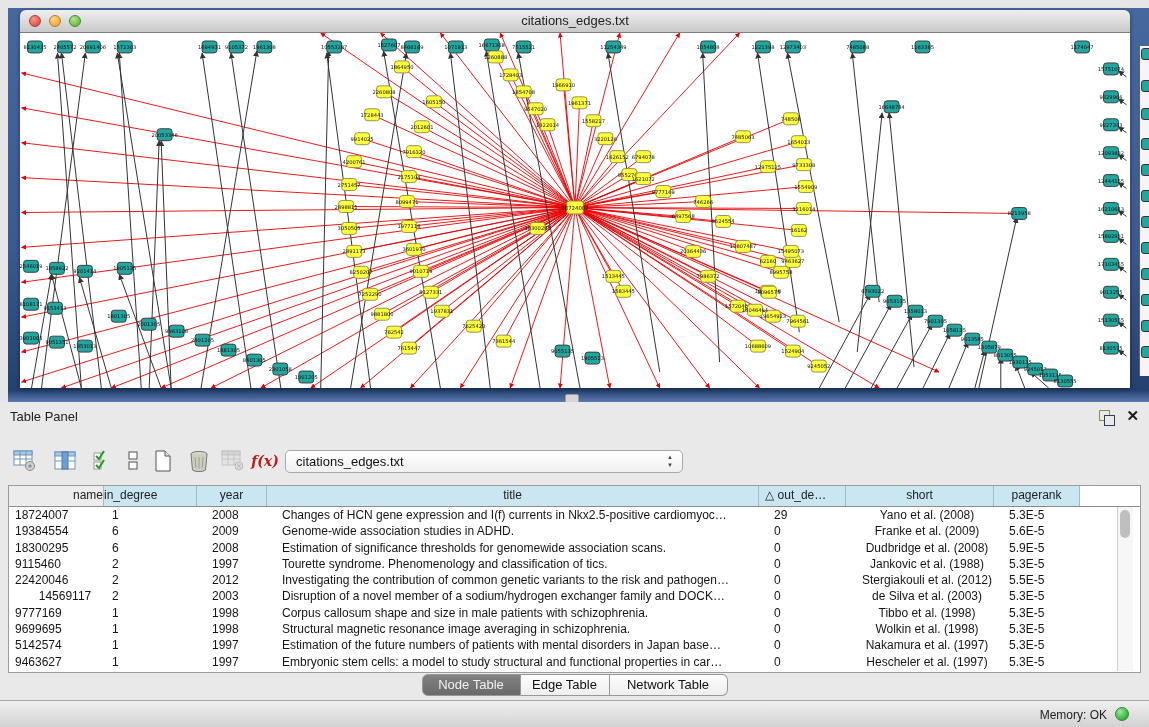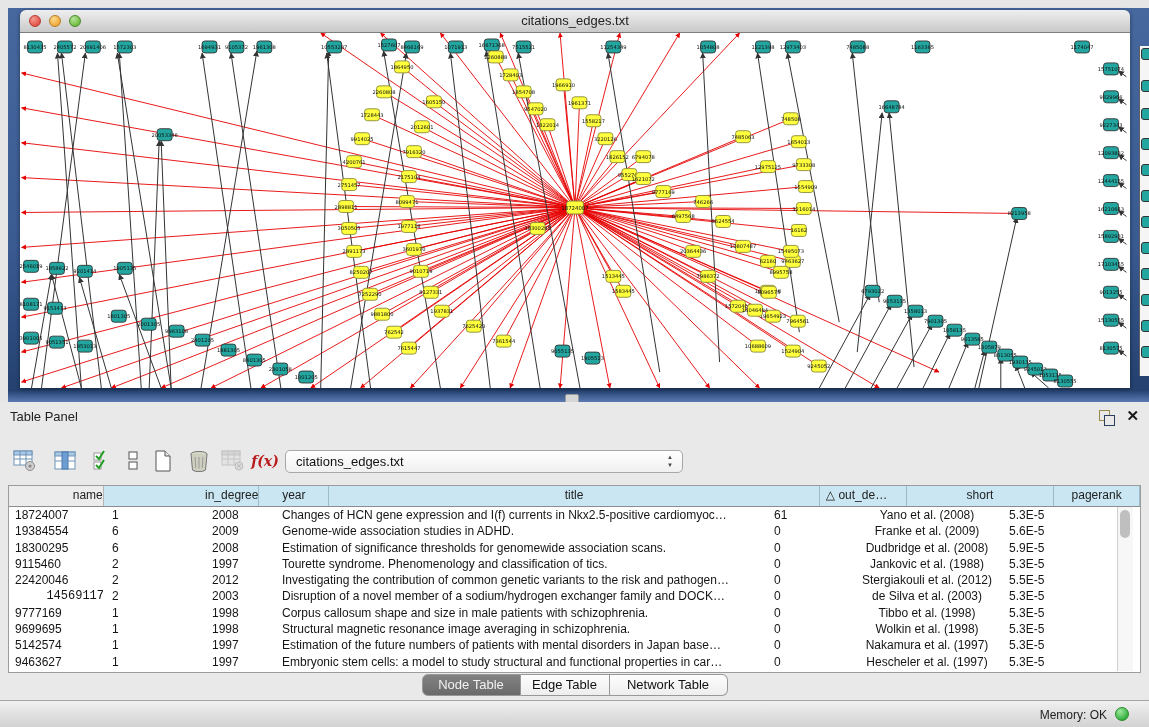--- a/index.html
+++ b/index.html
@@ -611,35 +611,35 @@
     </div>
 
     <div id="table-selector">
       <span>citations_edges.txt</span>
       <span id="selector-arrows">▲<br>▼</span>
     </div>
 
     <div id="tablebox">
       <div id="thead">
           <div class="th gray" style="width: 95px; text-align: right;">name</div>
-          <div class="th" style="width: 112px; text-align: right; margin-left: 44px;">in_degree</div>
+          <div class="th" style="width: 93px; text-align: left;">in_degree</div>
           <div class="th" style="width: 70px; text-align: center;">year</div>
           <div class="th" style="width: 492px; text-align: center;">title</div>
           <div class="th" style="width: 87px; text-align: left; padding-left: 6px;">△ out_de…</div>
           <div class="th" style="width: 148px; text-align: center;">short</div>
           <div class="th" style="width: 86px; text-align: center;">pagerank</div>
           <div class="th filler"></div>
         </div>
       <div id="tbody">
           <div class="tr">
             <div class="td" style="width: 95px; text-align: left; padding-left: 6px;">18724007</div>
             <div class="td" style="width: 100px; text-align: left; padding-left: 8px;">1</div>
             <div class="td" style="width: 70px; text-align: left; padding-left: 8px;">2008</div>
             <div class="td" style="width: 492px; text-align: left; padding-left: 8px;">Changes of HCN gene expression and I(f) currents in Nkx2.5-positive cardiomyoc…</div>
-            <div class="td" style="width: 87px; text-align: left; padding-left: 8px;">61</div>
+            <div class="td" style="width: 87px; text-align: left; padding-left: 8px;">29</div>
             <div class="td" style="width: 148px; text-align: center;">Yano et al. (2008)</div>
             <div class="td" style="width: 86px; text-align: left; padding-left: 8px;">5.3E-5</div>
           </div>
           <div class="tr">
             <div class="td" style="width: 95px; text-align: left; padding-left: 6px;">19384554</div>
             <div class="td" style="width: 100px; text-align: left; padding-left: 8px;">6</div>
             <div class="td" style="width: 70px; text-align: left; padding-left: 8px;">2009</div>
             <div class="td" style="width: 492px; text-align: left; padding-left: 8px;">Genome-wide association studies in ADHD.</div>
             <div class="td" style="width: 87px; text-align: left; padding-left: 8px;">0</div>
             <div class="td" style="width: 148px; text-align: center;">Franke et al. (2009)</div>
@@ -666,21 +666,21 @@
           <div class="tr">
             <div class="td" style="width: 95px; text-align: left; padding-left: 6px;">22420046</div>
             <div class="td" style="width: 100px; text-align: left; padding-left: 8px;">2</div>
             <div class="td" style="width: 70px; text-align: left; padding-left: 8px;">2012</div>
             <div class="td" style="width: 492px; text-align: left; padding-left: 8px;">Investigating the contribution of common genetic variants to the risk and pathogen…</div>
             <div class="td" style="width: 87px; text-align: left; padding-left: 8px;">0</div>
             <div class="td" style="width: 148px; text-align: center;">Stergiakouli et al. (2012)</div>
             <div class="td" style="width: 86px; text-align: left; padding-left: 8px;">5.5E-5</div>
           </div>
           <div class="tr">
-            <div class="td" style="width: 95px; text-align: right; padding-left: 17px; font-family: Liberation Mono, monospace;">14569117</div>
+            <div class="td" style="width: 95px; text-align: center; padding-left: 17px;">14569117</div>
             <div class="td" style="width: 100px; text-align: left; padding-left: 8px;">2</div>
             <div class="td" style="width: 70px; text-align: left; padding-left: 8px;">2003</div>
             <div class="td" style="width: 492px; text-align: left; padding-left: 8px;">Disruption of a novel member of a sodium/hydrogen exchanger family and DOCK…</div>
             <div class="td" style="width: 87px; text-align: left; padding-left: 8px;">0</div>
             <div class="td" style="width: 148px; text-align: center;">de Silva et al. (2003)</div>
             <div class="td" style="width: 86px; text-align: left; padding-left: 8px;">5.3E-5</div>
           </div>
           <div class="tr">
             <div class="td" style="width: 95px; text-align: left; padding-left: 6px;">9777169</div>
             <div class="td" style="width: 100px; text-align: left; padding-left: 8px;">1</div>

